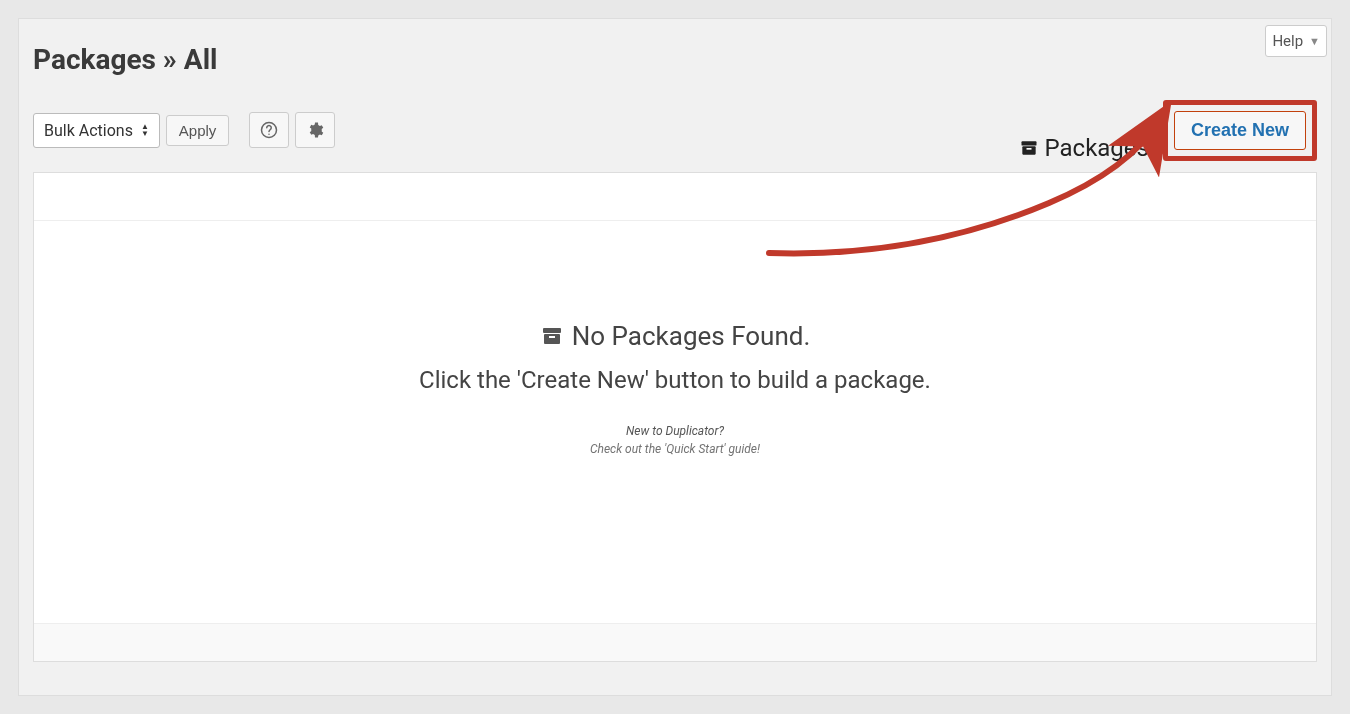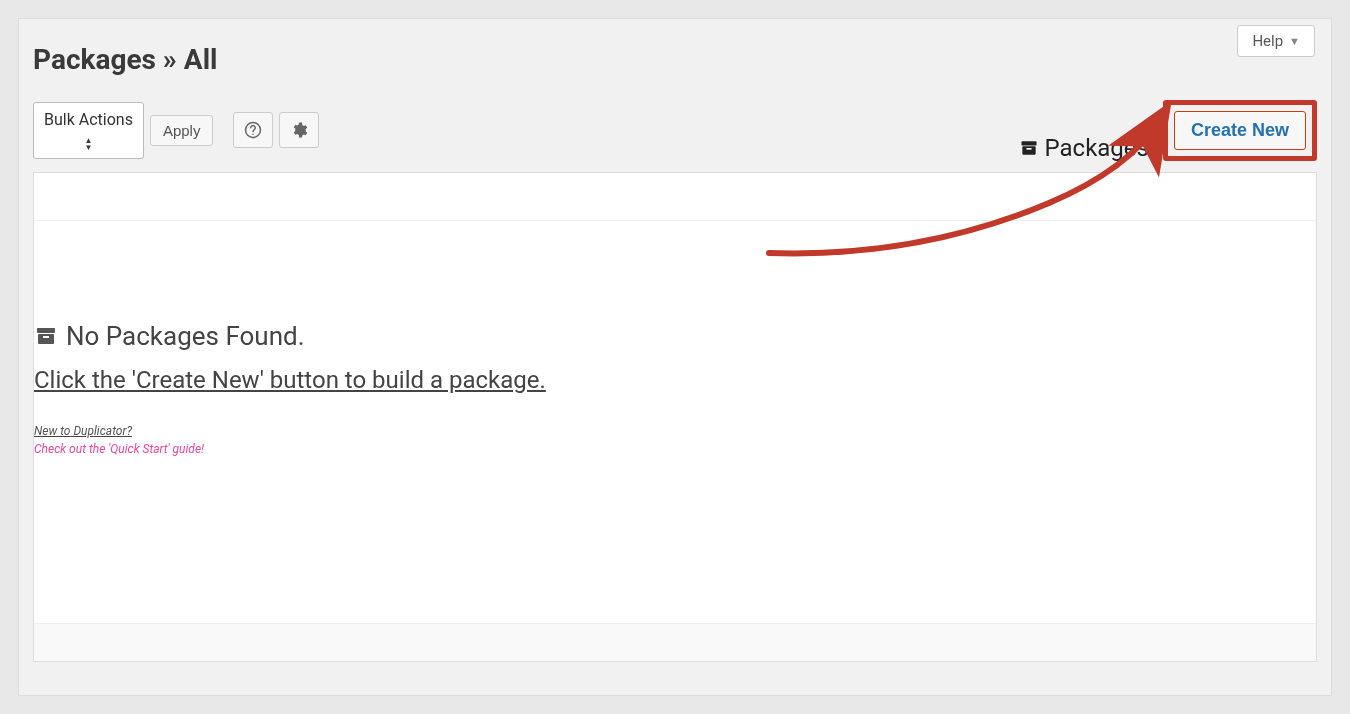--- a/index.html
+++ b/index.html
@@ -13,25 +13,25 @@
     .page-wrap {
       background: #f1f1f1;
       border: 1px solid #ddd;
       height: 100%;
       position: relative;
       padding: 0;
     }
     .help-tab {
       position: absolute;
       top: 6px;
-      right: 16px;
+      right: 4px;
       background: #fff;
       border: 1px solid #ccc;
       border-radius: 3px;
-      padding: 6px 14px;
+      padding: 6px 6px;
       font-size: 15px;
       color: #555;
       display: flex;
       align-items: center;
       gap: 6px;
       cursor: pointer;
     }
     .page-title {
       font-size: 28px;
       font-weight: 700;
@@ -53,21 +53,20 @@
       background: #fff;
       border: 1px solid #bbb;
       border-radius: 3px;
       padding: 7px 10px;
       font-size: 16px;
       color: #333;
       display: flex;
       align-items: center;
       gap: 8px;
       cursor: pointer;
-      flex-direction: column;
     }
     .btn {
       background: #f7f7f7;
       border: 1px solid #ccc;
       border-radius: 3px;
       padding: 6px 12px;
       font-size: 15px;
       color: #555;
       display: flex;
       align-items: center;
@@ -114,23 +113,23 @@
       border: 1px solid #ddd;
       min-height: 490px;
       position: relative;
     }
     .panel-header-strip {
       height: 48px;
       border-bottom: 1px solid #eee;
       background: #fff;
     }
     .empty-state {
+      text-align: center;
       padding-top: 100px;
       color: #444;
-      text-decoration: underline;
     }
     .empty-title {
       font-size: 26px;
       color: #444;
       font-weight: 400;
       display: inline-flex;
       align-items: center;
       gap: 8px;
     }
     .empty-sub {
@@ -141,21 +140,21 @@
     }
     .hint-block {
       margin-top: 30px;
       font-size: 12px;
     }
     .hint-italic {
       font-style: italic;
       color: #555;
     }
     .hint-link {
-      color: #ec4899;
+      color: #737373;
       font-style: italic;
       text-decoration: none;
       cursor: pointer;
       display: inline-block;
       margin-top: 4px;
     }
     .panel-footer-strip {
       height: 38px;
       border-top: 1px solid #eee;
       background: #f9f9f9;

